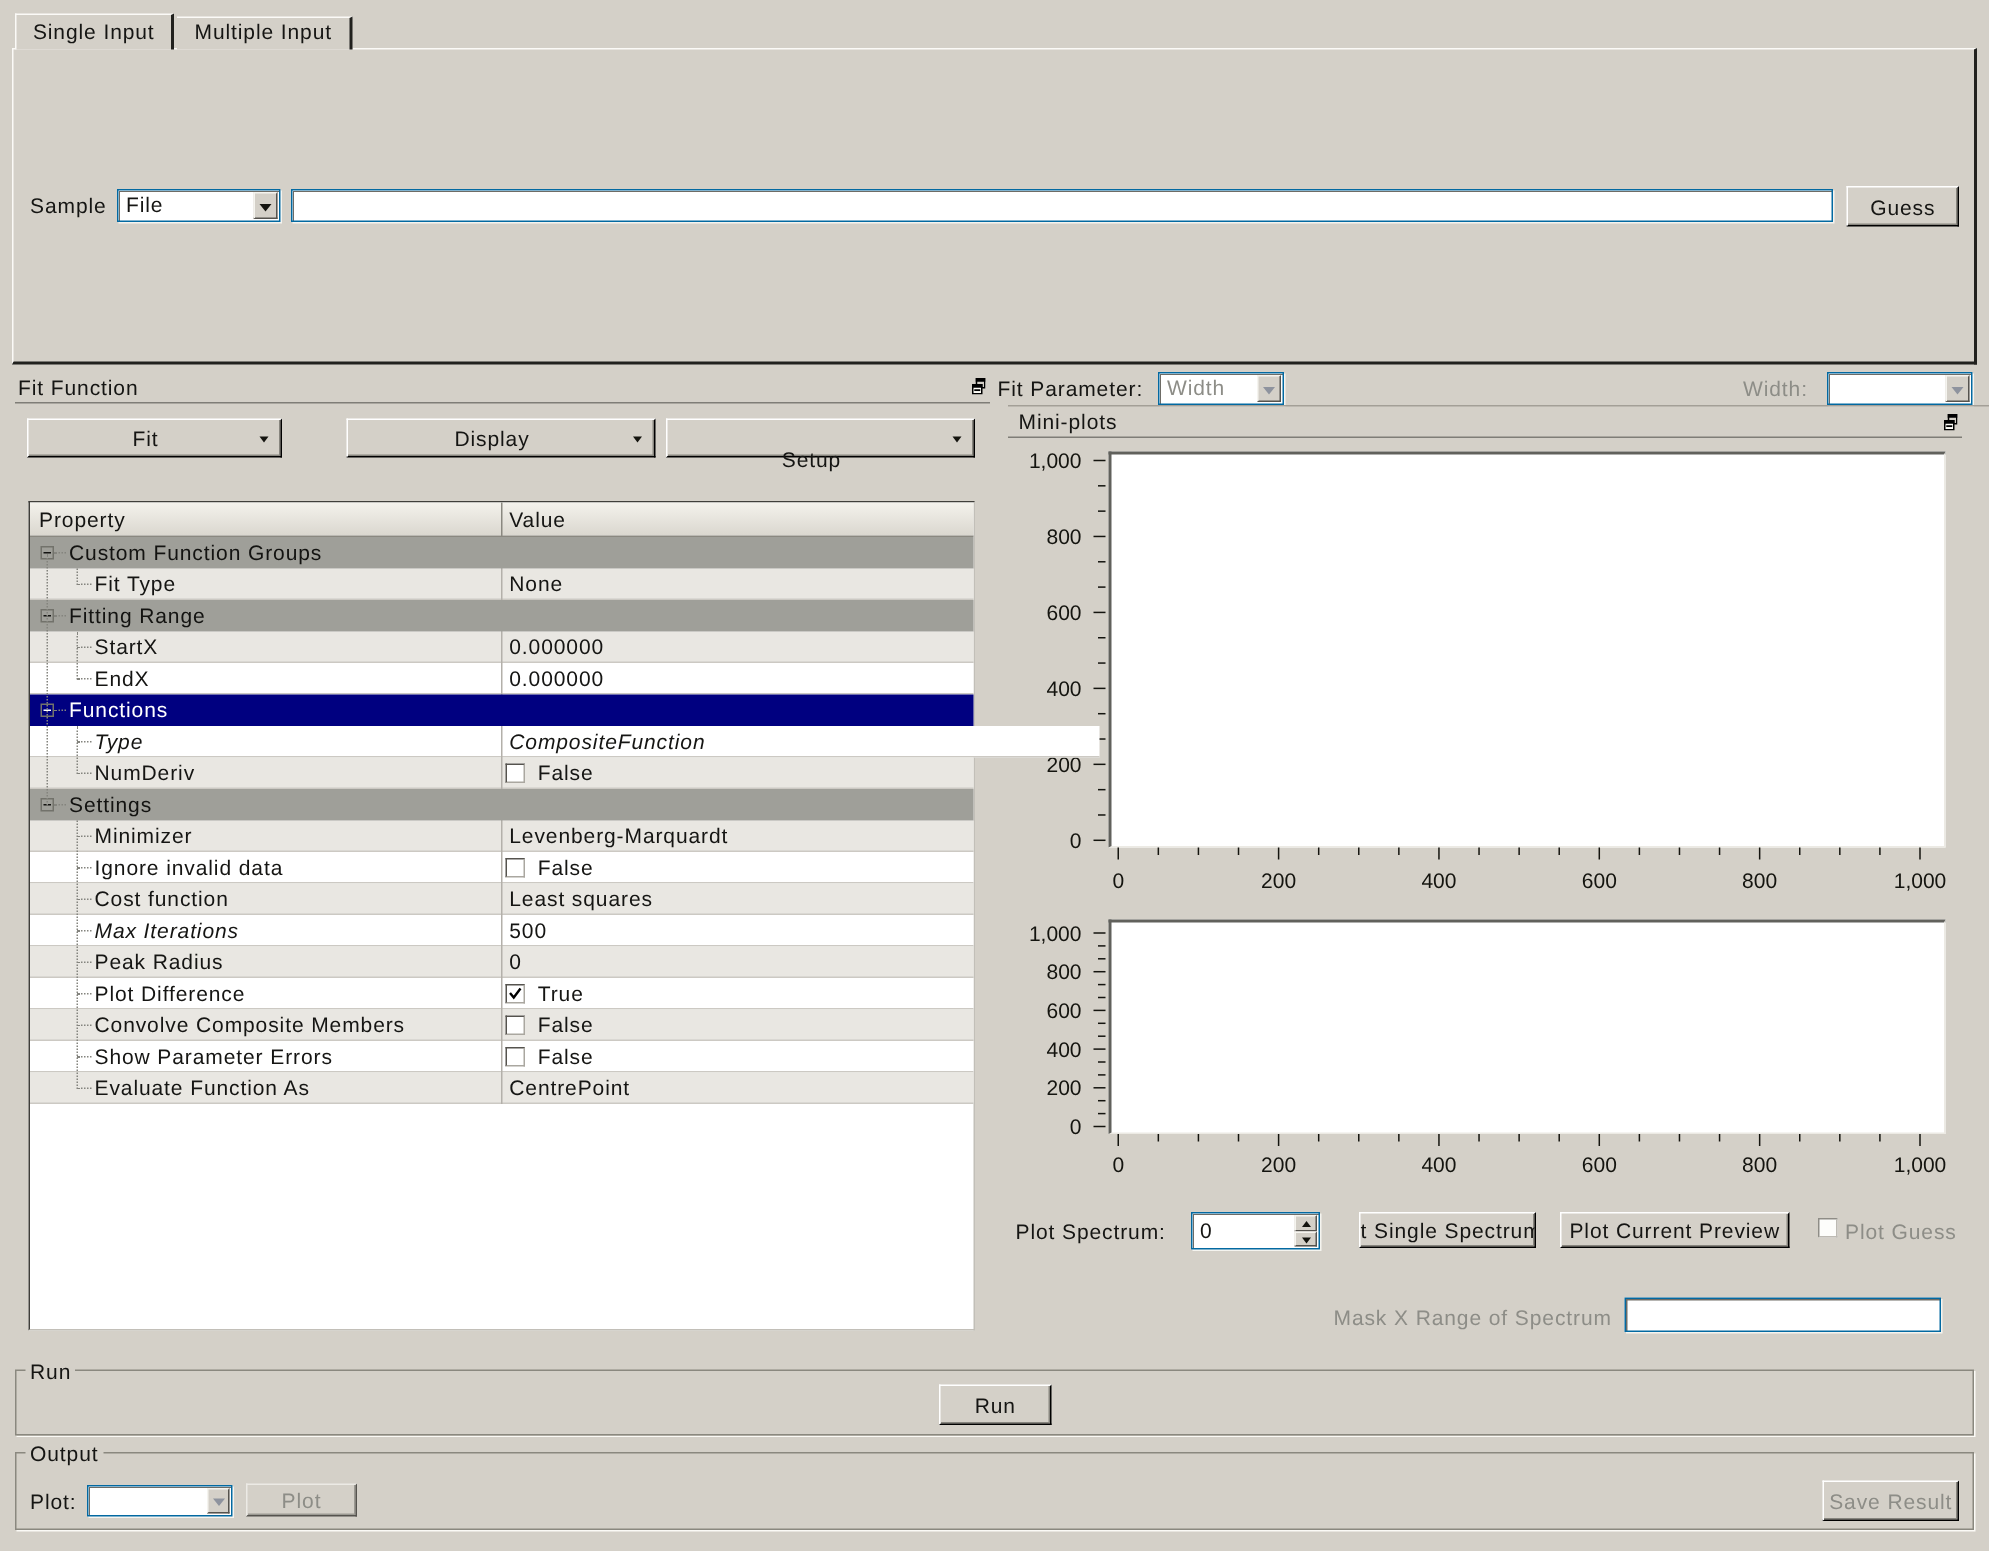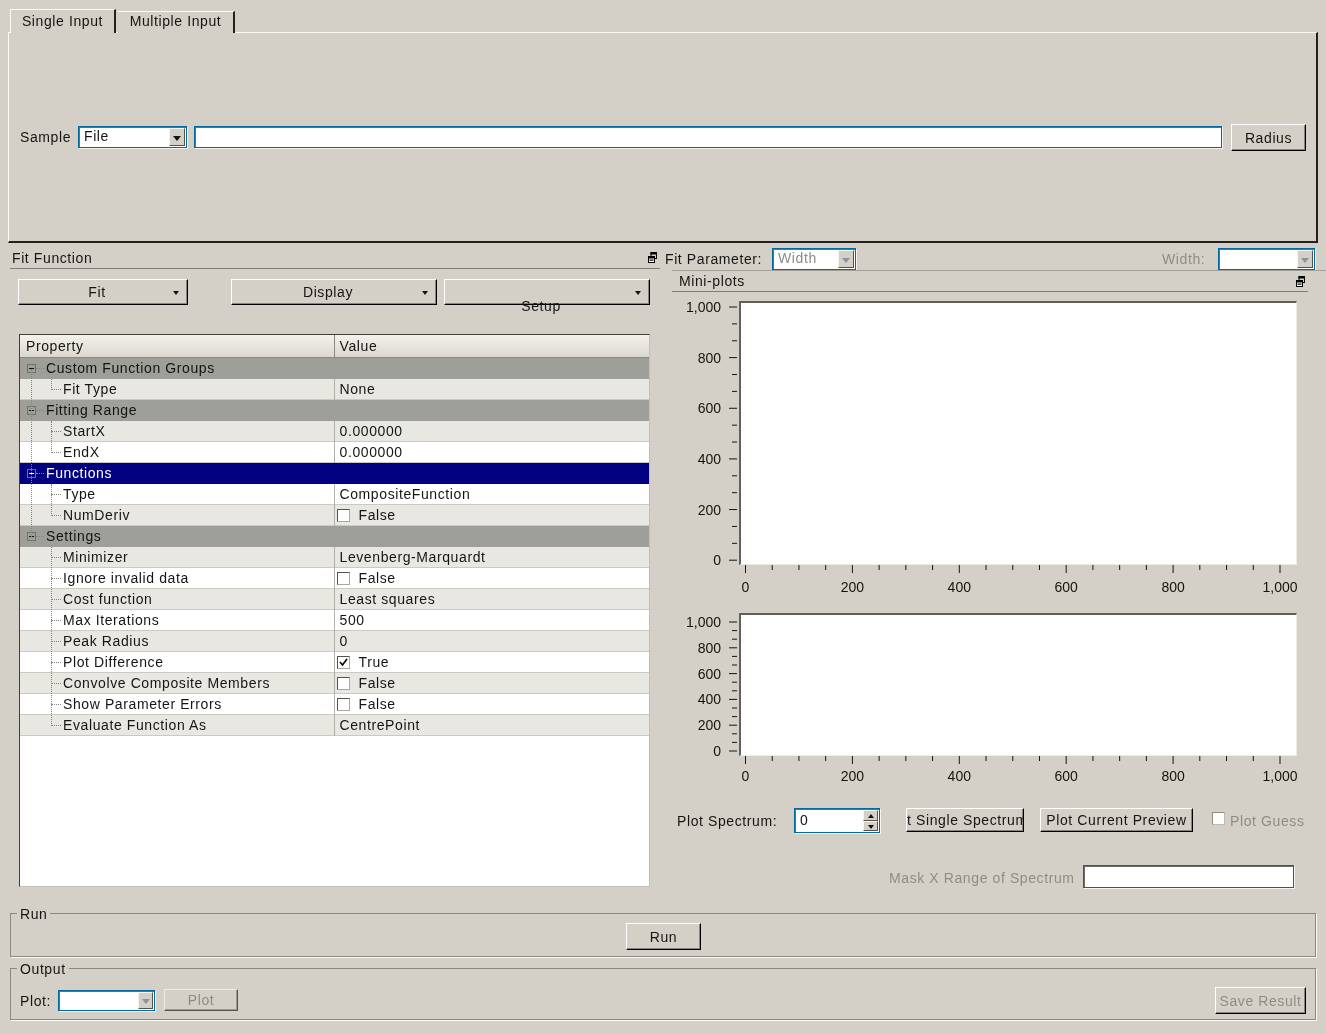--- a/index.html
+++ b/index.html
@@ -31,21 +31,21 @@
 
 <div class="abs" style="left:20px; top:129px;">Sample</div>
 <div class="sunken" style="left:78px; top:126px; width:109px; height:22px;">
   <div class="abs" style="left:5px; top:1px;">File</div>
   <div class="abs" style="right:1px; top:1px; width:16px; height:18px; background:#d4d0c8;
     border:1px solid; border-color:#f5f4ef #55534e #55534e #f5f4ef;">
     <div class="abs" style="left:3px; top:7px; width:0; height:0; border:4px solid transparent; border-top:5px solid #14140f;"></div>
   </div>
 </div>
 <div class="sunken" style="left:194px; top:126px; width:1028px; height:22px;"></div>
-<div class="btn" style="left:1231px; top:124px; width:75px; height:27px;">Radius</div>
+<div class="btn" style="left:1231px; top:124px; width:75px; height:27px;">Guess</div>
 
 <div class="abs" style="left:12px; top:250px;">Fit Function</div>
 <svg class="abs" style="left:648px; top:252px;" width="9" height="11" viewBox="0 0 9 11">
   <rect x="3" y="0.5" width="5.5" height="6" fill="none" stroke="#000"></rect>
   <rect x="2.5" y="0" width="6.5" height="2.5" fill="#000"></rect>
   <rect x="0.5" y="4.5" width="6" height="6" fill="#fffef8" stroke="#000"></rect>
   <rect x="0" y="4" width="7" height="2.5" fill="#000"></rect>
   <rect x="1.5" y="7.5" width="4" height="1.2" fill="#000"></rect>
 </svg>
 <div class="gline" style="left:10px; top:268px; width:650px;"></div>
@@ -97,21 +97,21 @@
       <div class="abs" style="left:31px; top:9.5px; width:10px; height:1px; border-top:1px dotted #84847e;"></div>
       <div class="abs" style="left:43px; top:2px;">EndX</div>
       <div class="abs" style="left:319.5px; top:2px;">0.000000</div>
     </div>
 <div class="abs" style="left:20px; top:463px; width:629px; height:21px; background:#000080; color:#ffffff; z-index:3;">
       <div class="abs" style="left:7px; top:6.0px; width:9px; height:9px; background:#000080; border:1px solid #72726b; z-index:2;">
         <div class="abs" style="left:1px; top:3px; width:5px; height:1px; background:#ffffff;"></div>
       </div>
       <div class="abs" style="left:26px; top:2px;">Functions</div>
     </div>
-<div class="abs" style="left:20px; top:484px; width:629px; height:21px; background:#ffffff; border-bottom:1px solid #ccc9c3; z-index:1;">
+<div class="abs" style="left:20px; top:484px; width:713px; height:21px; background:#ffffff; border-bottom:1px solid #ccc9c3; z-index:1;font-style:italic;">
       <div class="abs" style="left:31px; top:9.5px; width:10px; height:1px; border-top:1px dotted #84847e;"></div>
       <div class="abs" style="left:43px; top:2px;">Type</div>
       <div class="abs" style="left:319.5px; top:2px;">CompositeFunction</div>
     </div>
 <div class="abs" style="left:20px; top:505px; width:629px; height:21px; background:#e9e7e2; border-bottom:1px solid #ccc9c3; z-index:1;">
       <div class="abs" style="left:31px; top:9.5px; width:10px; height:1px; border-top:1px dotted #84847e;"></div>
       <div class="abs" style="left:43px; top:2px;">NumDeriv</div>
       <div class="abs" style="left:317px; top:4px; width:13px; height:13px; background:#fff; border:1px solid; border-color:#55534e #aaa7a0 #aaa7a0 #55534e;"></div>
       <div class="abs" style="left:338.5px; top:2px;">False</div>
     </div>
@@ -132,21 +132,21 @@
       <div class="abs" style="left:317px; top:4px; width:13px; height:13px; background:#fff; border:1px solid; border-color:#55534e #aaa7a0 #aaa7a0 #55534e;"></div>
       <div class="abs" style="left:338.5px; top:2px;">False</div>
     </div>
 <div class="abs" style="left:20px; top:589px; width:629px; height:21px; background:#e9e7e2; border-bottom:1px solid #ccc9c3; z-index:1;">
       <div class="abs" style="left:31px; top:9.5px; width:10px; height:1px; border-top:1px dotted #84847e;"></div>
       <div class="abs" style="left:43px; top:2px;">Cost function</div>
       <div class="abs" style="left:319.5px; top:2px;">Least squares</div>
     </div>
 <div class="abs" style="left:20px; top:610px; width:629px; height:21px; background:#ffffff; border-bottom:1px solid #ccc9c3; z-index:1;">
       <div class="abs" style="left:31px; top:9.5px; width:10px; height:1px; border-top:1px dotted #84847e;"></div>
-      <div class="abs" style="left:43px; top:2px;">Max Iterations</div>
+      <div class="abs" style="left:43px; top:2px;font-style:italic;">Max Iterations</div>
       <div class="abs" style="left:319.5px; top:2px;">500</div>
     </div>
 <div class="abs" style="left:20px; top:631px; width:629px; height:21px; background:#e9e7e2; border-bottom:1px solid #ccc9c3; z-index:1;">
       <div class="abs" style="left:31px; top:9.5px; width:10px; height:1px; border-top:1px dotted #84847e;"></div>
       <div class="abs" style="left:43px; top:2px;">Peak Radius</div>
       <div class="abs" style="left:319.5px; top:2px;">0</div>
     </div>
 <div class="abs" style="left:20px; top:652px; width:629px; height:21px; background:#ffffff; border-bottom:1px solid #ccc9c3; z-index:1;">
       <div class="abs" style="left:31px; top:9.5px; width:10px; height:1px; border-top:1px dotted #84847e;"></div>
       <div class="abs" style="left:43px; top:2px;">Plot Difference</div>

